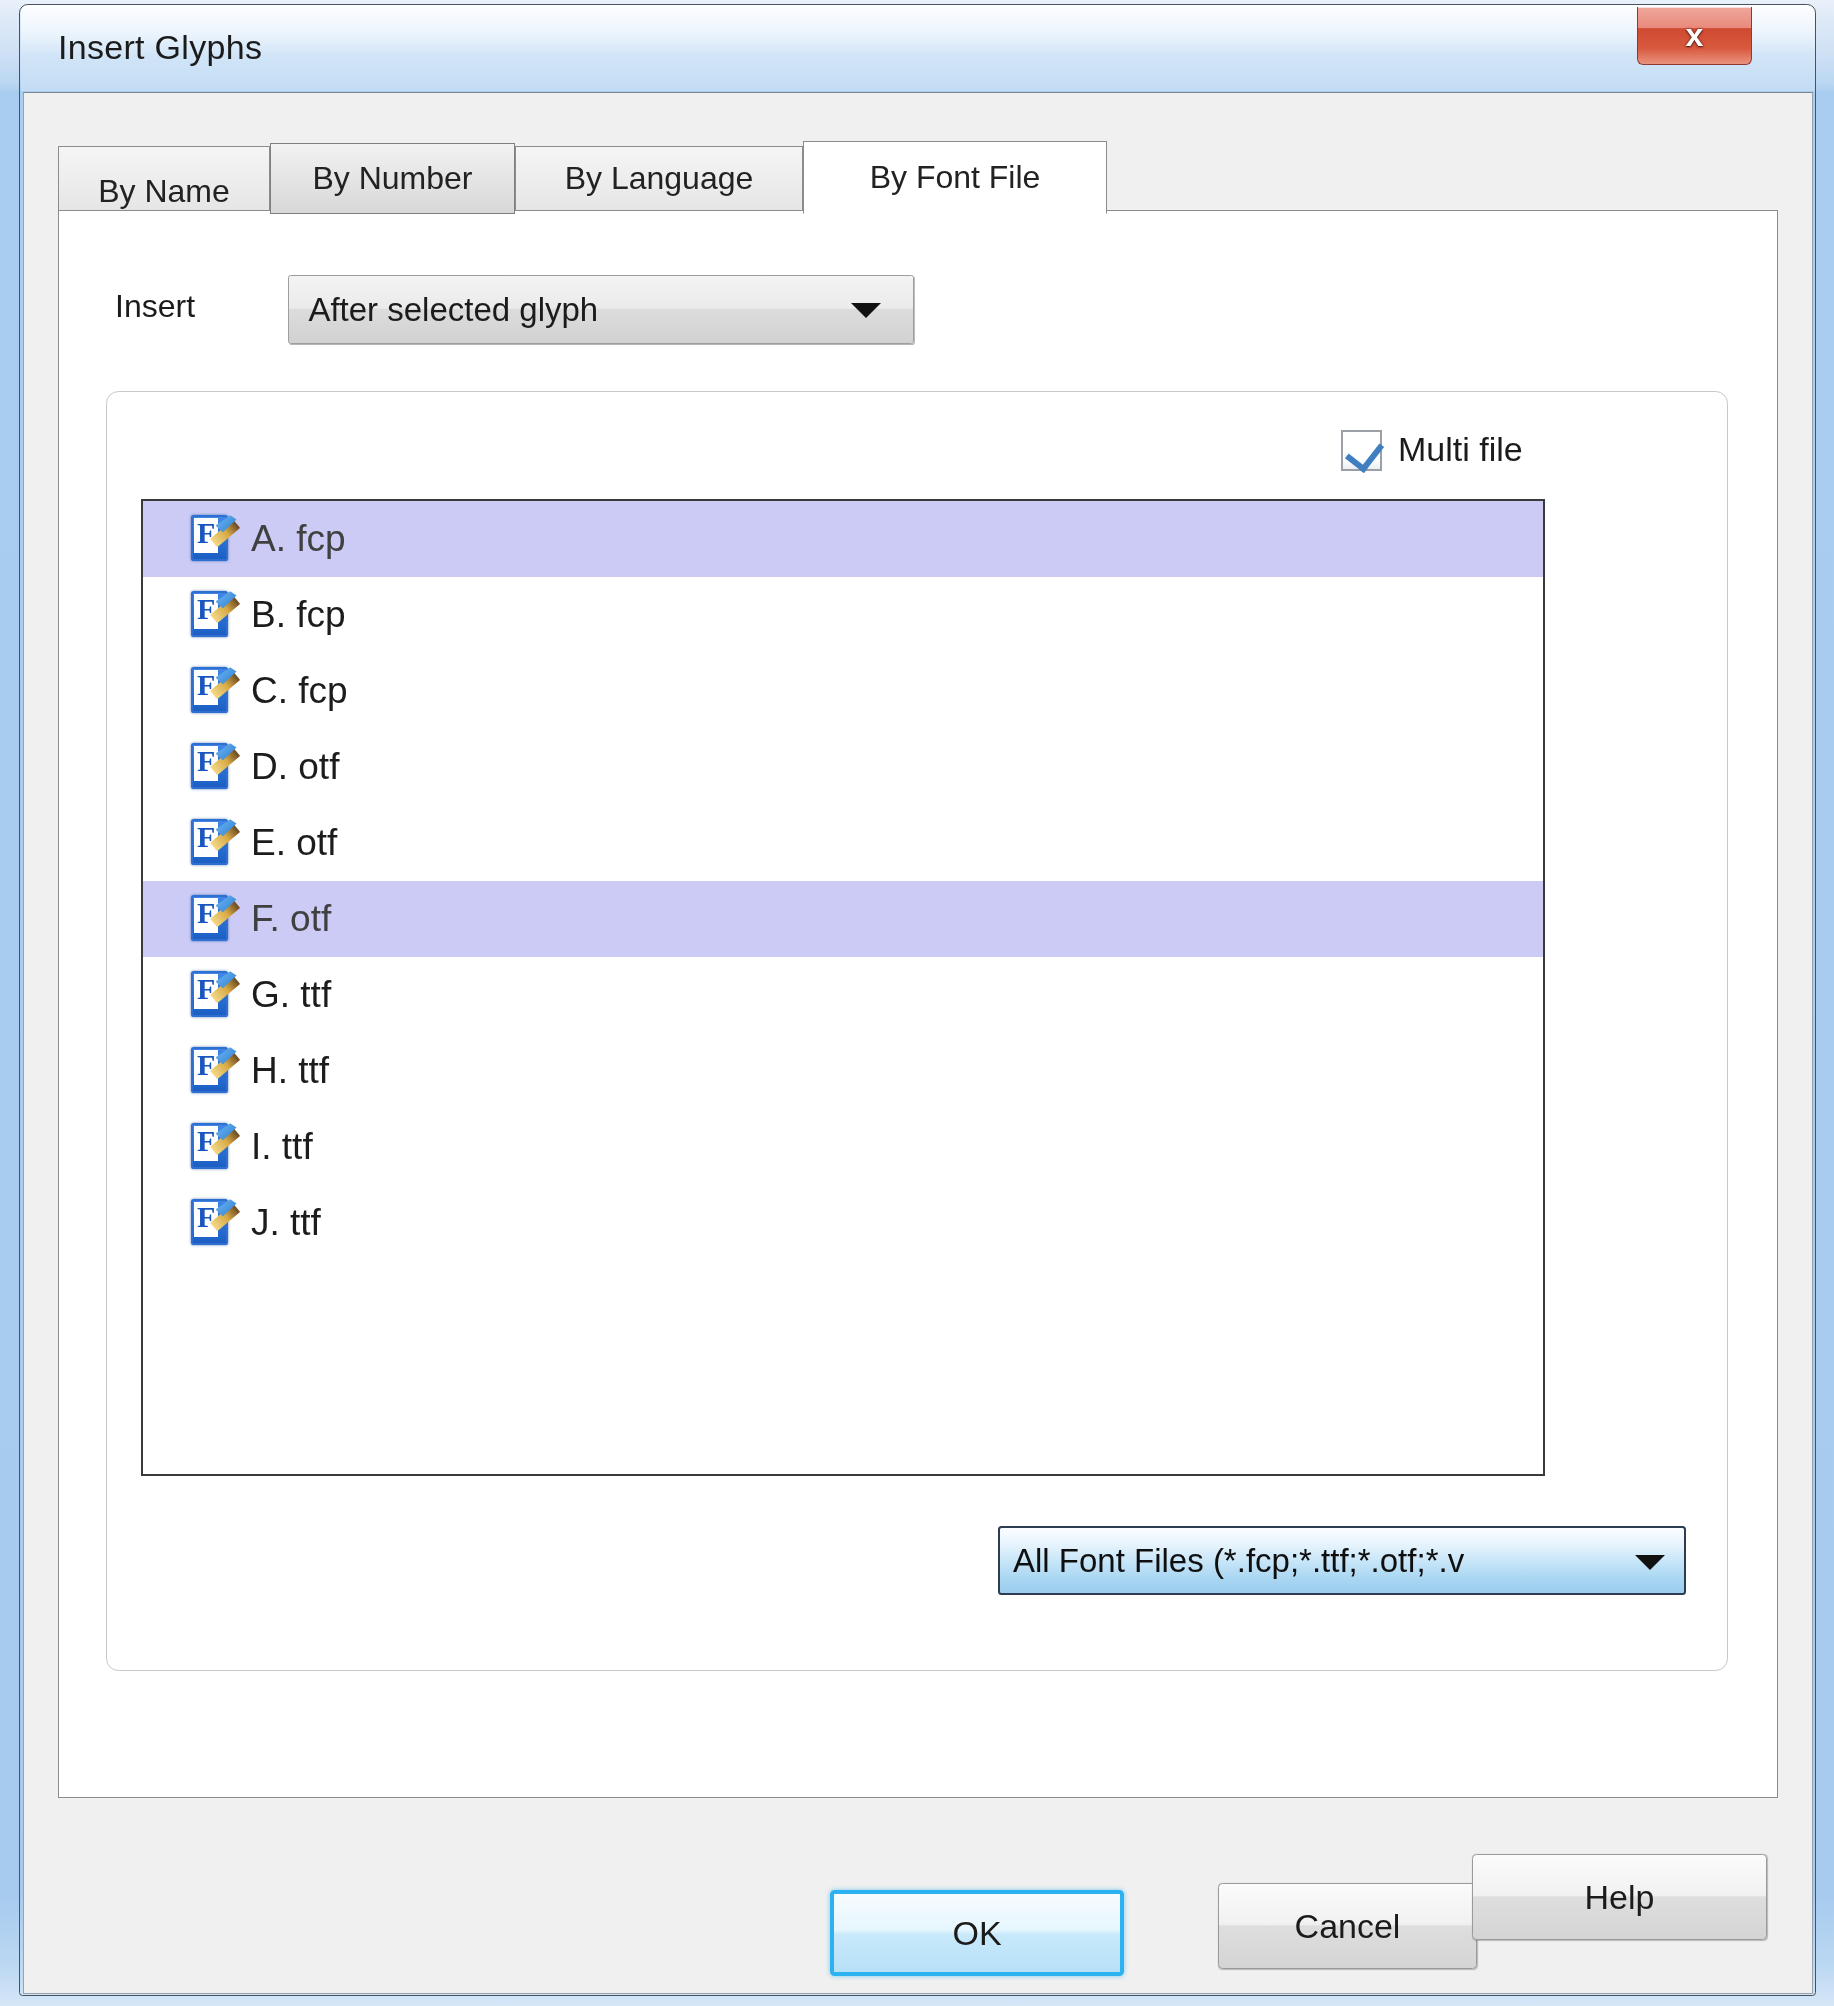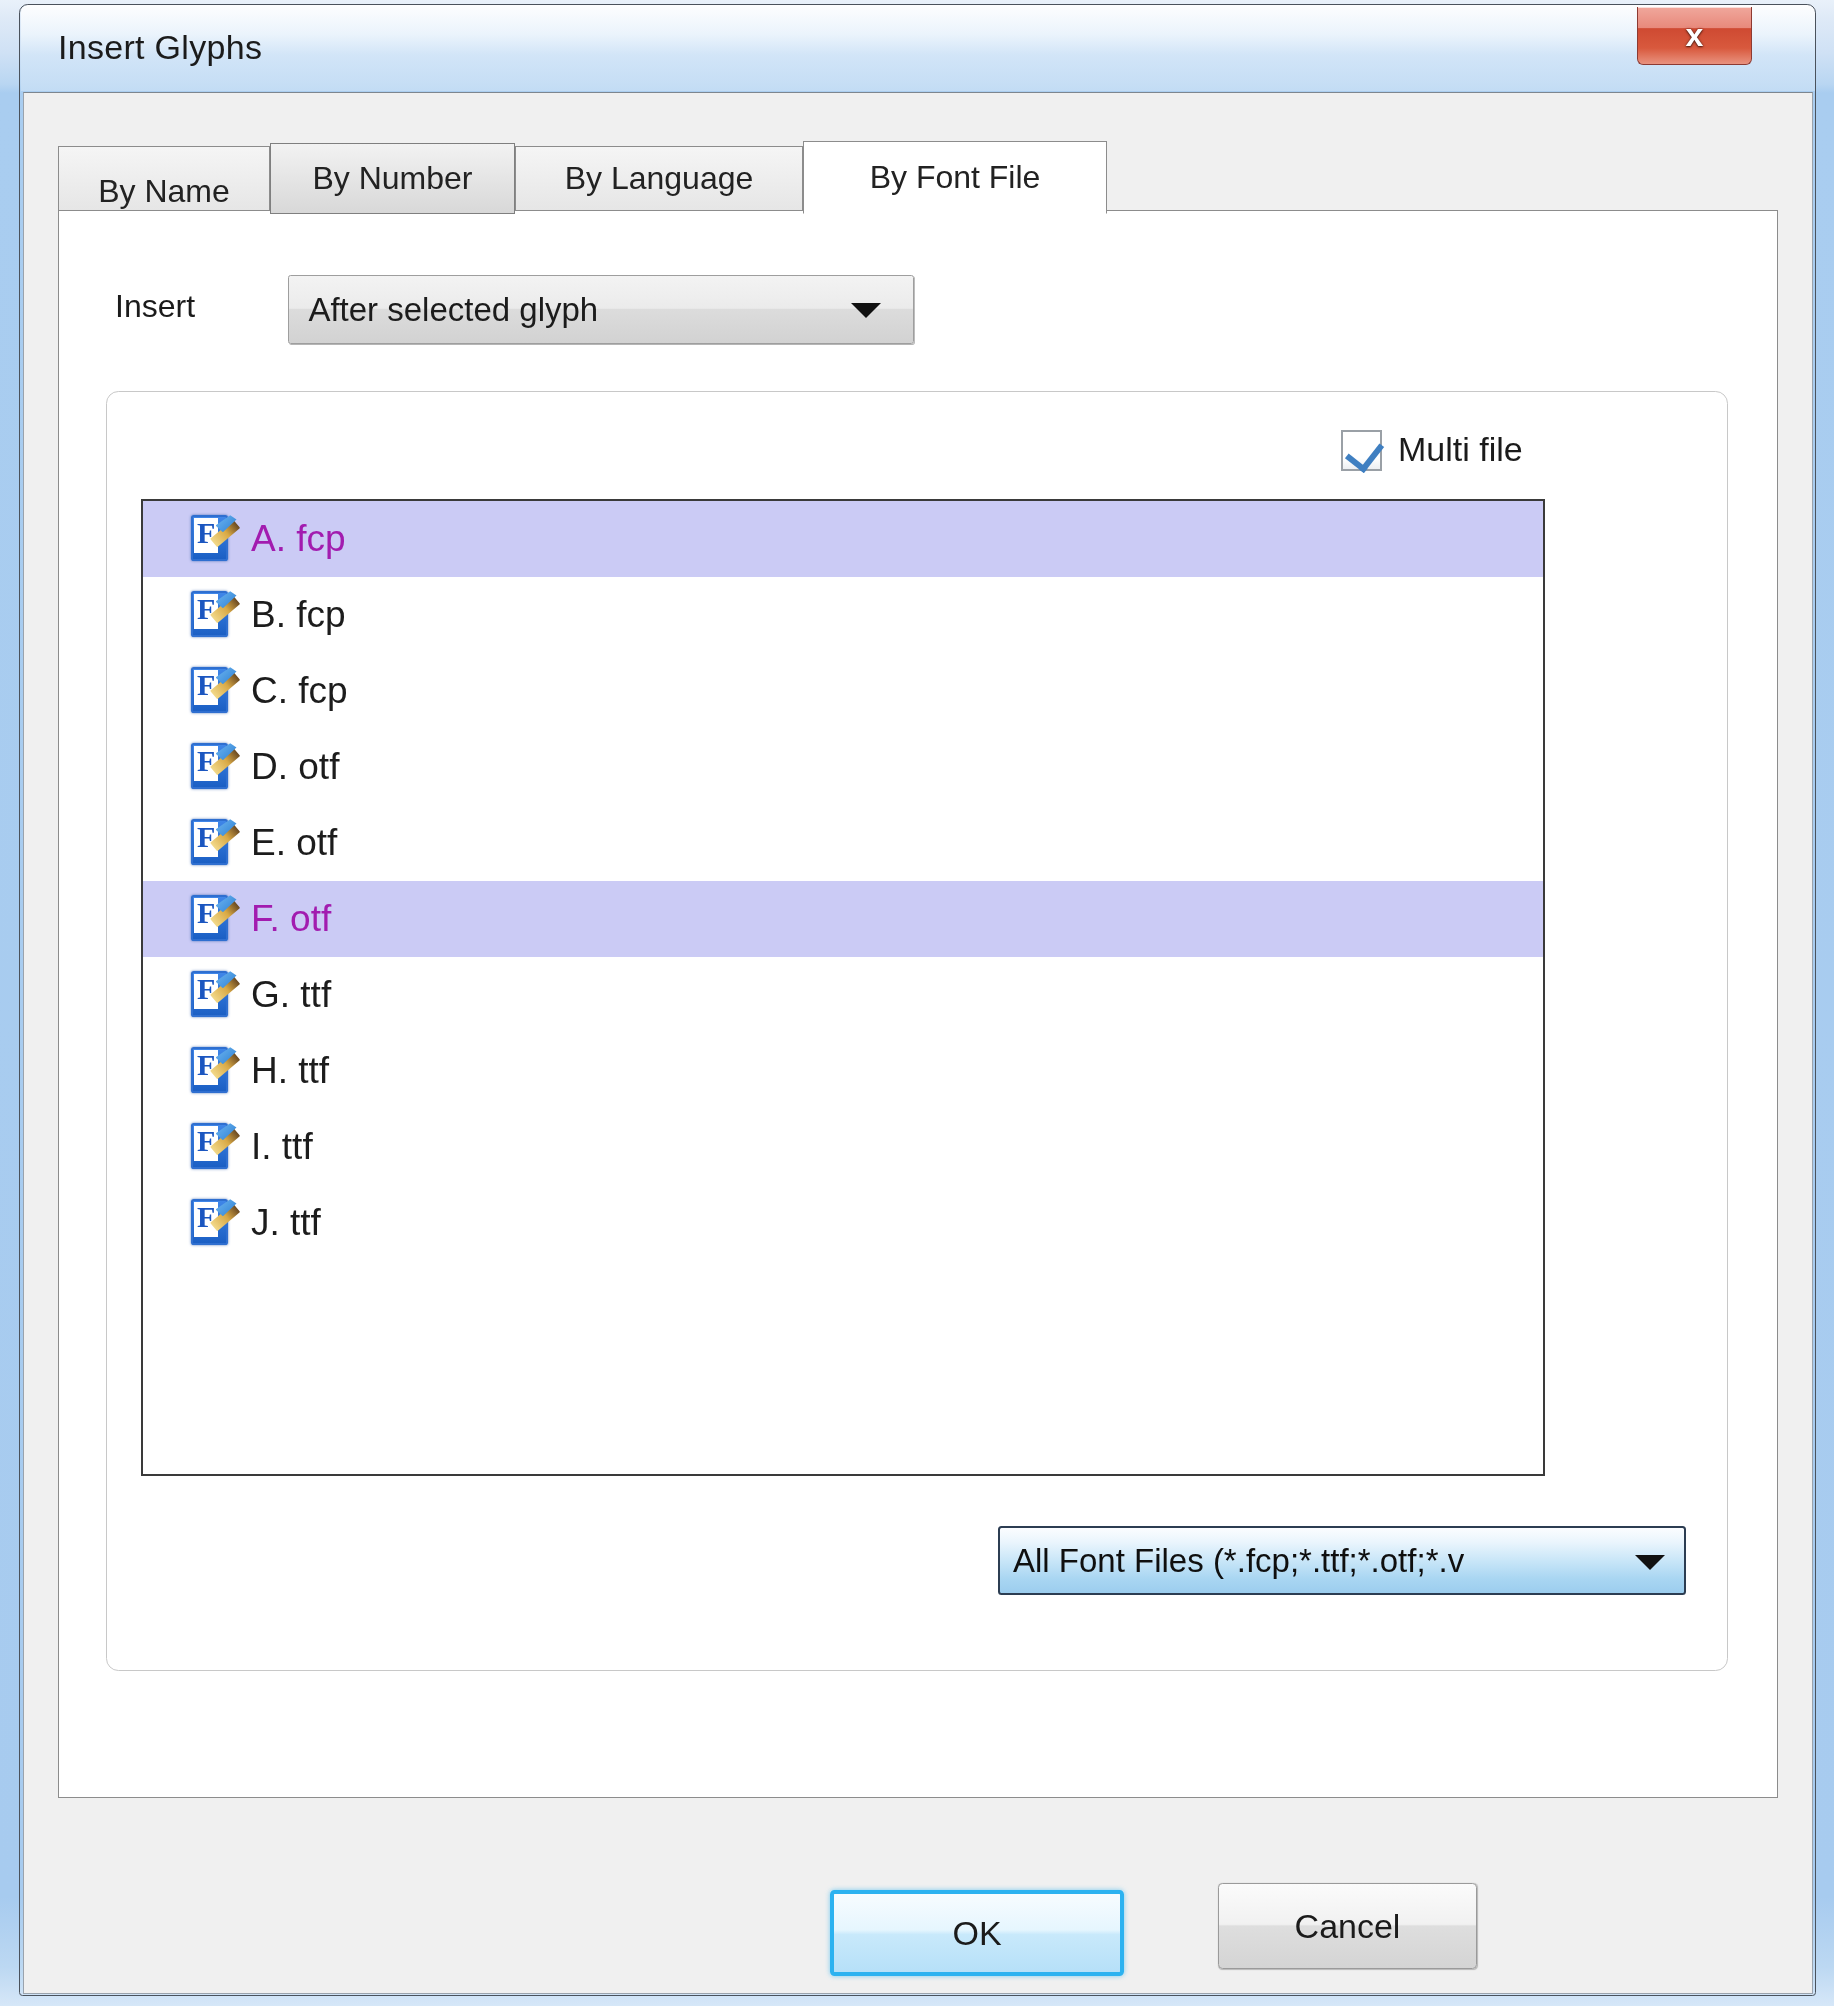--- a/index.html
+++ b/index.html
@@ -258,21 +258,21 @@
   .list-row.selected {
     background: #cbcbf5;
   }
   .list-row .row-label {
     font-size: 37px;
     color: #1c1c1c;
     margin-left: 14px;
     white-space: nowrap;
   }
   .list-row.selected .row-label {
-    color: #a21caf;
+    color: #404040;
   }
 
   
   .file-icon {
     position: relative;
     width: 48px;
     height: 51px;
     flex: none;
   }
   .file-icon .doc {
@@ -540,16 +540,19 @@
     <span class="caret-down"></span>
   </div>
 
   <div id="button-bar">
     <div class="dlg-button default" style="left:830px;width:294px;margin-top:36px;">
       <span>OK</span>
     </div>
     <div class="dlg-button" style="left:1218px;width:259px;margin-top:29px;">
       <span>Cancel</span>
     </div>
+    <div class="dlg-button" style="left:1472px;width:295px;">
+      <span>Help</span>
+    </div>
   </div>
 
 </div>
 
 
 </body></html>

